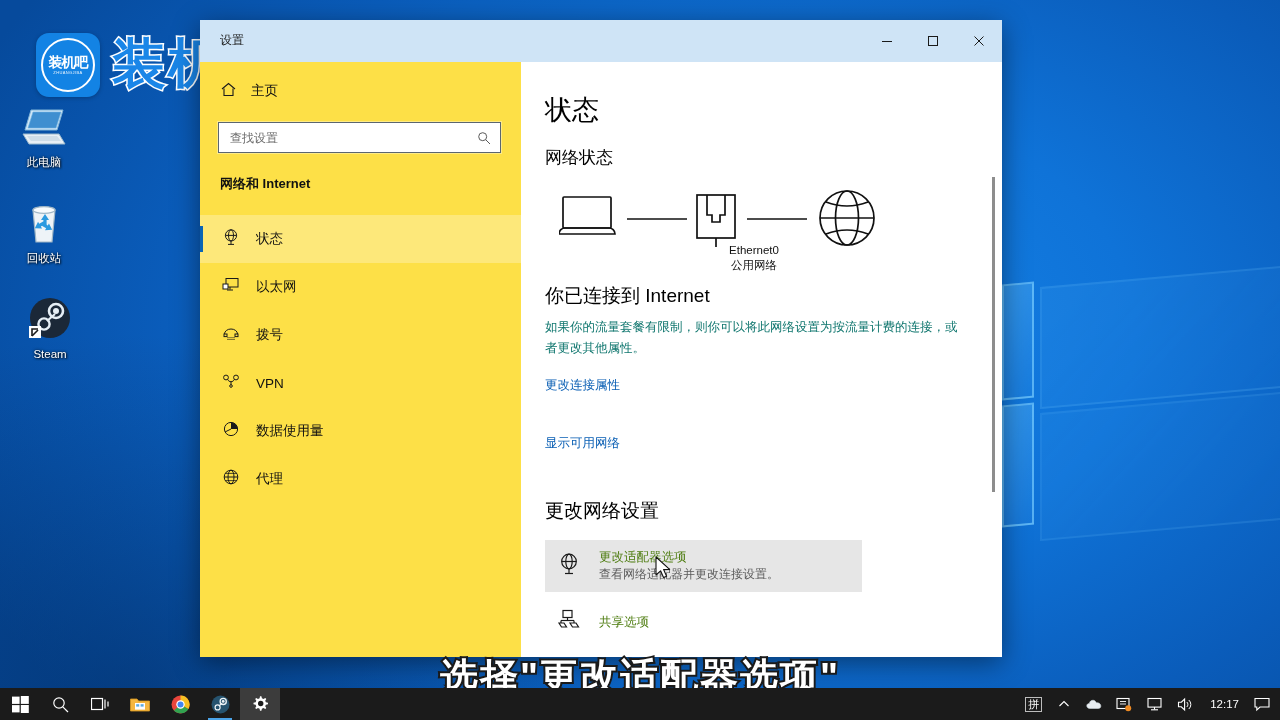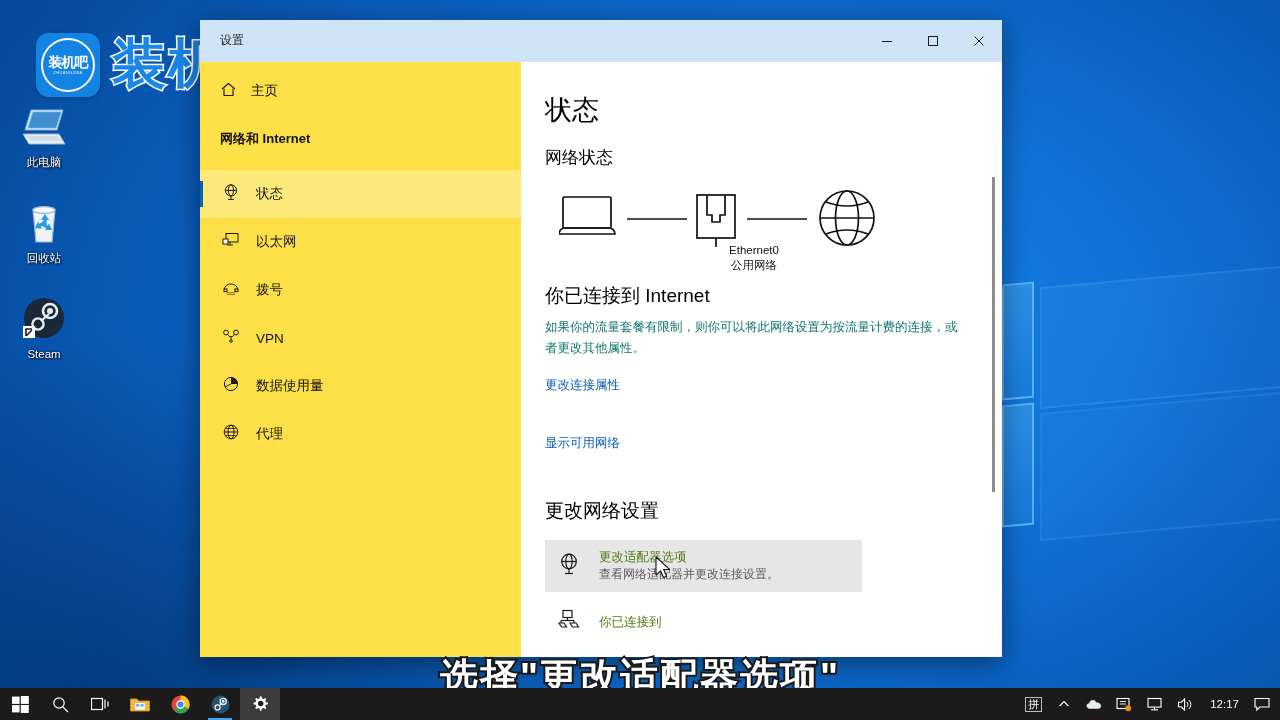--- a/index.html
+++ b/index.html
@@ -26,21 +26,21 @@
   #pane3{left:1040px;top:276px;width:250px;height:118px;transform:skewY(-5deg);opacity:.28;}
   #pane4{left:1040px;top:402px;width:250px;height:124px;transform:skewY(-5deg);opacity:.22;}
 
   
   .dicon{position:absolute;width:84px;text-align:center;color:#fff;font-size:11.5px;line-height:14px;
     text-shadow:0 0 3px rgba(0,0,0,.85),1px 1px 2px rgba(0,0,0,.8);}
   .dicon .gl{display:block;height:46px;margin:0 auto 5px;}
   .dicon .lbl{display:block;}
   #ic-pc{left:2px;top:104px;}
   #ic-bin{left:2px;top:200px;}
-  #ic-steam{left:2px;top:296px;}
+  #ic-steam{left:8px;top:296px;}
 
   
   #wm{position:absolute;left:36px;top:28px;display:flex;align-items:center;gap:12px;}
   #wm-badge{width:64px;height:64px;border-radius:13px;background:#1383e4;
     display:flex;align-items:center;justify-content:center;box-shadow:0 1px 4px rgba(0,0,0,.25);}
   #wm-badge .ring{width:50px;height:50px;border:2px solid #fff;border-radius:50%;
     display:flex;flex-direction:column;align-items:center;justify-content:center;color:#fff;}
   #wm-badge .ring .t{font-size:14px;font-weight:bold;letter-spacing:-1px;line-height:15px;}
   #wm-badge .ring .s{font-size:4px;letter-spacing:.4px;opacity:.9;}
   #wm-text{font-size:54px;font-weight:bold;color:#1a86e8;letter-spacing:2px;
@@ -208,20 +208,29 @@
       <div id="home-row">
         <span>
           <svg width="17" height="17" viewBox="0 0 17 17">
             <path d="M2 8 L8.5 2.5 L15 8" fill="none" stroke="#1a1a1a" stroke-width="1.1"></path>
             <path d="M4 7.6 L4 14.5 L13 14.5 L13 7.6" fill="none" stroke="#1a1a1a" stroke-width="1.1"></path>
           </svg>
         </span>
         <span class="lbl">主页</span>
       </div>
 
+      <div id="search-wrap">
+        <input id="search-input" type="text" placeholder="查找设置" style="">
+        <span id="search-icon">
+          <svg width="14" height="14" viewBox="0 0 14 14">
+            <circle cx="5.7" cy="5.7" r="4" fill="none" stroke="#5a5a5a" stroke-width="1"></circle>
+            <line x1="8.7" y1="8.7" x2="13" y2="13" stroke="#5a5a5a" stroke-width="1"></line>
+          </svg>
+        </span>
+      </div>
 
       <div id="section-label">网络和 Internet</div>
 
       <div id="navlist">
 
         <div class="nav sel">
           <span>
             <svg width="18" height="18" viewBox="0 0 18 18">
               <circle cx="9" cy="7.4" r="5.6" fill="none" stroke="#1a1a1a" stroke-width="1"></circle>
               <ellipse cx="9" cy="7.4" rx="2.5" ry="5.6" fill="none" stroke="#1a1a1a" stroke-width="1"></ellipse>
@@ -371,21 +380,21 @@
             <rect x="6" y="2.5" width="9" height="7" fill="none" stroke="#1a1a1a" stroke-width="1.2"></rect>
             <line x1="10.5" y1="9.5" x2="10.5" y2="12.5" stroke="#1a1a1a" stroke-width="1.2"></line>
             <line x1="4" y1="12.5" x2="17" y2="12.5" stroke="#1a1a1a" stroke-width="1.2"></line>
             <line x1="4" y1="12.5" x2="4" y2="15" stroke="#1a1a1a" stroke-width="1.2"></line>
             <line x1="17" y1="12.5" x2="17" y2="15" stroke="#1a1a1a" stroke-width="1.2"></line>
             <path d="M2 15 L7 15 L9.5 19 L4.5 19 Z" fill="none" stroke="#1a1a1a" stroke-width="1.2"></path>
             <path d="M13 15 L19 15 L21.5 19 L15.5 19 Z" fill="none" stroke="#1a1a1a" stroke-width="1.2"></path>
           </svg>
         </span>
         <span class="txt">
-          <span class="t1" style="display:block">你已连接到</span>
+          <span class="t1" style="display:block">共享选项</span>
         </span>
       </div>
 
       <div id="scrollbar">
         <div id="scroll-thumb"></div>
       </div>
     </div>
   </div>
 </div>
 

